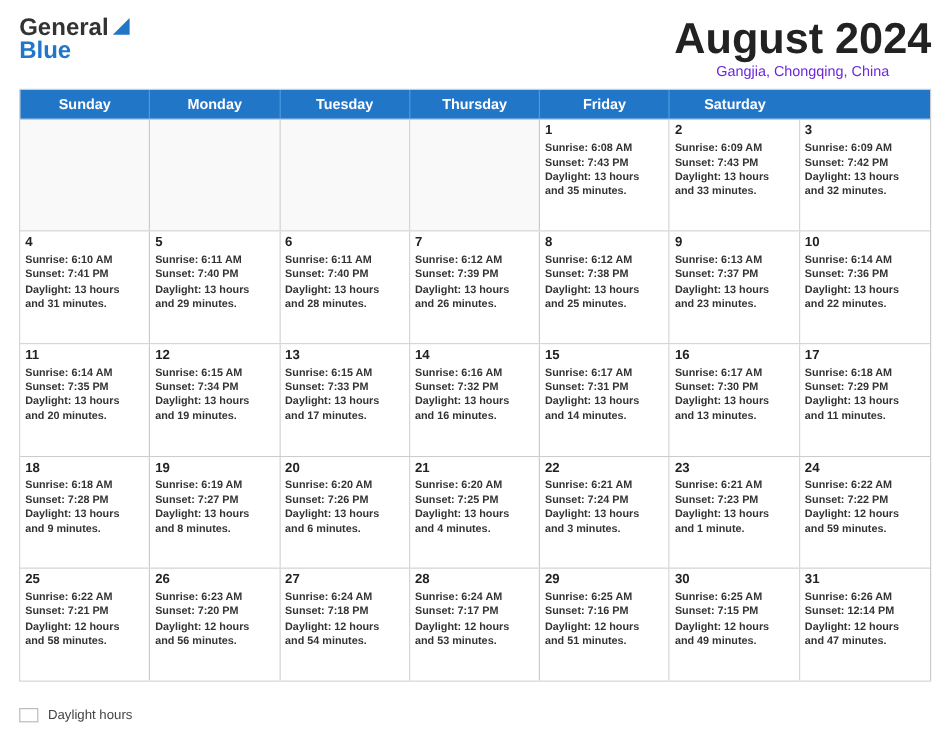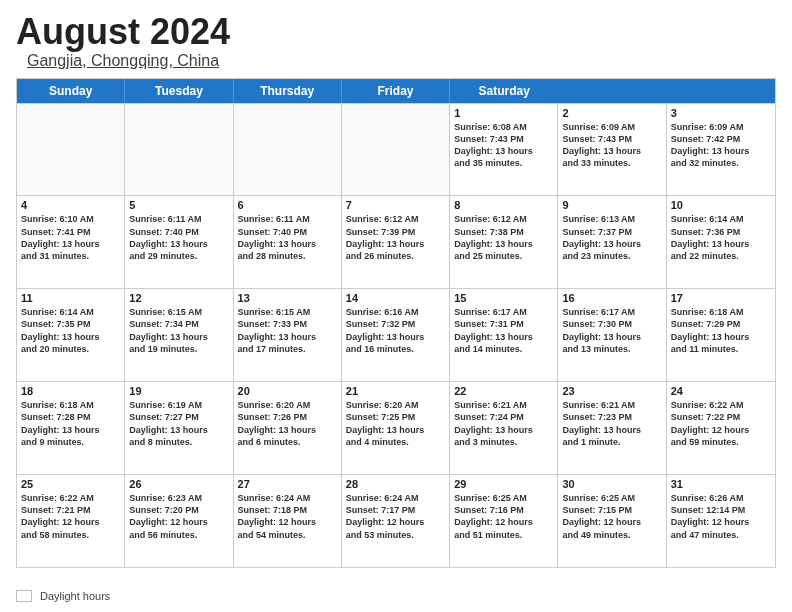--- a/index.html
+++ b/index.html
@@ -33,23 +33,22 @@
     .title-block {
       text-align: center;
     }
     .title-month {
       font-size: 36px;
       font-weight: bold;
       color: #222;
       line-height: 1.1;
     }
     .title-location {
-      font-size: 16px;
-      color: #404040;
-      text-decoration: underline;
+      font-size: 12px;
+      color: #6d28d9;
     }
     .calendar {
       flex: 1;
       display: flex;
       flex-direction: column;
       border: 1px solid #ccc;
     }
     .cal-header-row {
       display: grid;
       grid-template-columns: repeat(7, 1fr);
@@ -114,29 +113,39 @@
     .footer-label {
       font-size: 11px;
       color: #444;
     }
   </style>
 </head>
 <body>
 
 <div class="page">
   <div class="header">
+    <div class="logo">
+      <div style="display:flex;align-items:center;">
+        <span class="logo-general" style="font-size:20px;font-weight:bold;color:#333;">General</span>
+        <svg width="18" height="18" viewBox="0 0 18 18" style="margin-left:2px;margin-top:-4px;">
+          <polygon points="2,16 16,16 16,2" fill="#2176c7"></polygon>
+        </svg>
+      </div>
+      <span class="logo-blue" style="font-size:20px;font-weight:bold;color:#2176c7;margin-top:-4px;">Blue</span>
+    </div>
     <div class="title-block">
       <div class="title-month">August 2024</div>
       <div class="title-location">Gangjia, Chongqing, China</div>
     </div>
   </div>
 
   <div class="calendar">
     <div class="cal-header-row">
     <div class="cal-header-cell">Sunday</div>
+        <div class="cal-header-cell">Monday</div>
         <div class="cal-header-cell">Tuesday</div>
         <div class="cal-header-cell">Thursday</div>
         <div class="cal-header-cell">Friday</div>
         <div class="cal-header-cell">Saturday</div>
       </div>
     <div class="cal-body">
     <div class="cal-row">
           <div class="cal-cell empty"></div>
           <div class="cal-cell empty"></div>
           <div class="cal-cell empty"></div>

